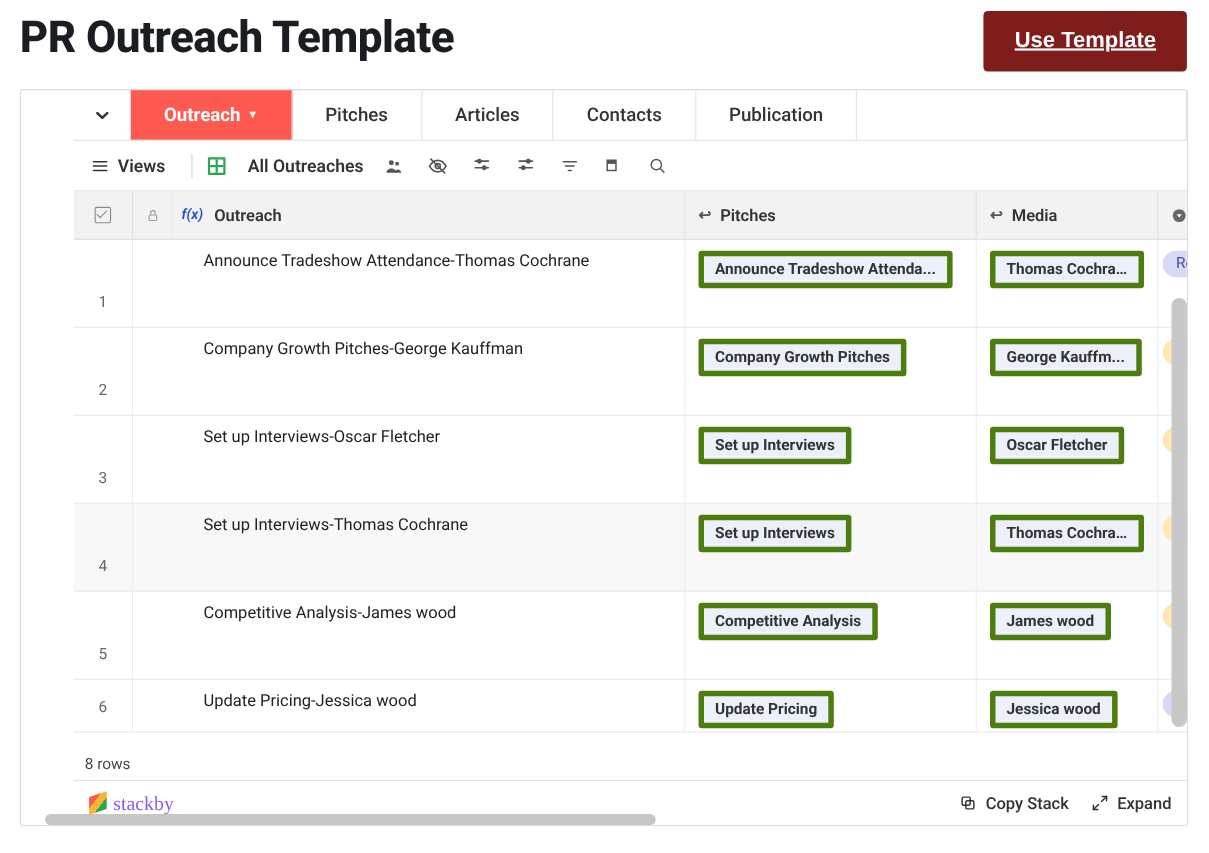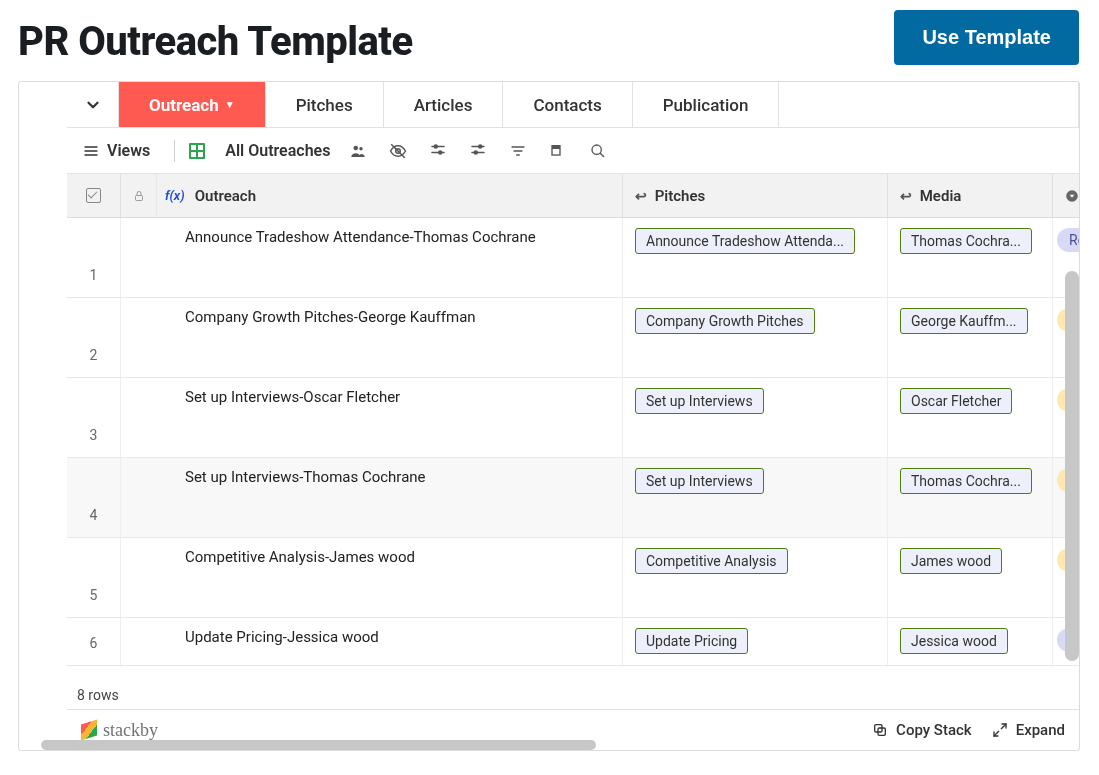--- a/index.html
+++ b/index.html
@@ -2,38 +2,39 @@
 <html><head>
 <meta charset="utf-8">
 <style>
   * { box-sizing: border-box; }
   html, body { margin: 0; padding: 0; font-family: -apple-system, BlinkMacSystemFont, "Segoe UI", Roboto, Helvetica, Arial, sans-serif; color: #222; }
   body { width: 1099px; height: 775px; overflow: hidden; background: #fff; }
 
   .page-header {
     display: flex;
     justify-content: space-between;
-    align-items: flex-end;
+    align-items: flex-start;
     padding: 10px 20px 16px 18px;
   }
   .page-title {
     font-size: 40px;
     font-weight: 800;
     color: #1a1d21;
     letter-spacing: -0.5px;
   }
   .use-template-btn {
-    background: #0369a1;
+    background: #7f1d1d;
     color: #fff;
     border: none;
     border-radius: 4px;
     font-size: 20px;
     font-weight: 700;
     padding: 16px 28px;
     cursor: pointer;
+    text-decoration: underline;
   }
 
   .panel {
     margin: 0 18px;
     border: 1px solid #dcdcdc;
     border-radius: 3px;
     background: #fff;
     width: 1062px;
     position: relative;
     padding-left: 48px;
@@ -204,27 +205,28 @@
   .row-status {
     width: 150px;
     padding: 10px 4px;
     border-left: 1px solid #eee;
   }
   .tag {
     display: inline-block;
     padding: 4px 10px;
     border-radius: 3px;
     background: #edf0fb;
-    border: 1px solid #4d7c0f;
+    border: 5px solid #4d7c0f;
     font-size: 14px;
     color: #333;
     max-width: 100%;
     white-space: nowrap;
     overflow: hidden;
     text-overflow: ellipsis;
+    font-weight: bold;
   }
   .status-pill {
     display: inline-block;
     padding: 4px 12px;
     border-radius: 14px;
     font-size: 14px;
     white-space: nowrap;
   }
   .status-reached { background: #d8d9f5; color: #4a4d9e; }
   .status-need { background: #ffe7b3; color: #9a6b12; }
@@ -265,21 +267,21 @@
     align-items: center;
     height: 40px;
     padding: 0 14px;
     gap: 20px;
   }
   .stackby-logo {
     display: flex;
     align-items: center;
     gap: 6px;
     font-size: 18px;
-    color: #737373;
+    color: #8b5cf6;
     font-family: Georgia, serif;
   }
   .stackby-mark {
     width: 16px; height: 16px;
     display: inline-block;
     background: linear-gradient(135deg,#ff5a52 33%, #f7b733 33% 66%, #2aa64f 66%);
     transform: skewY(-18deg);
   }
   .footer-spacer { flex:1; }
   .footer-btn {

